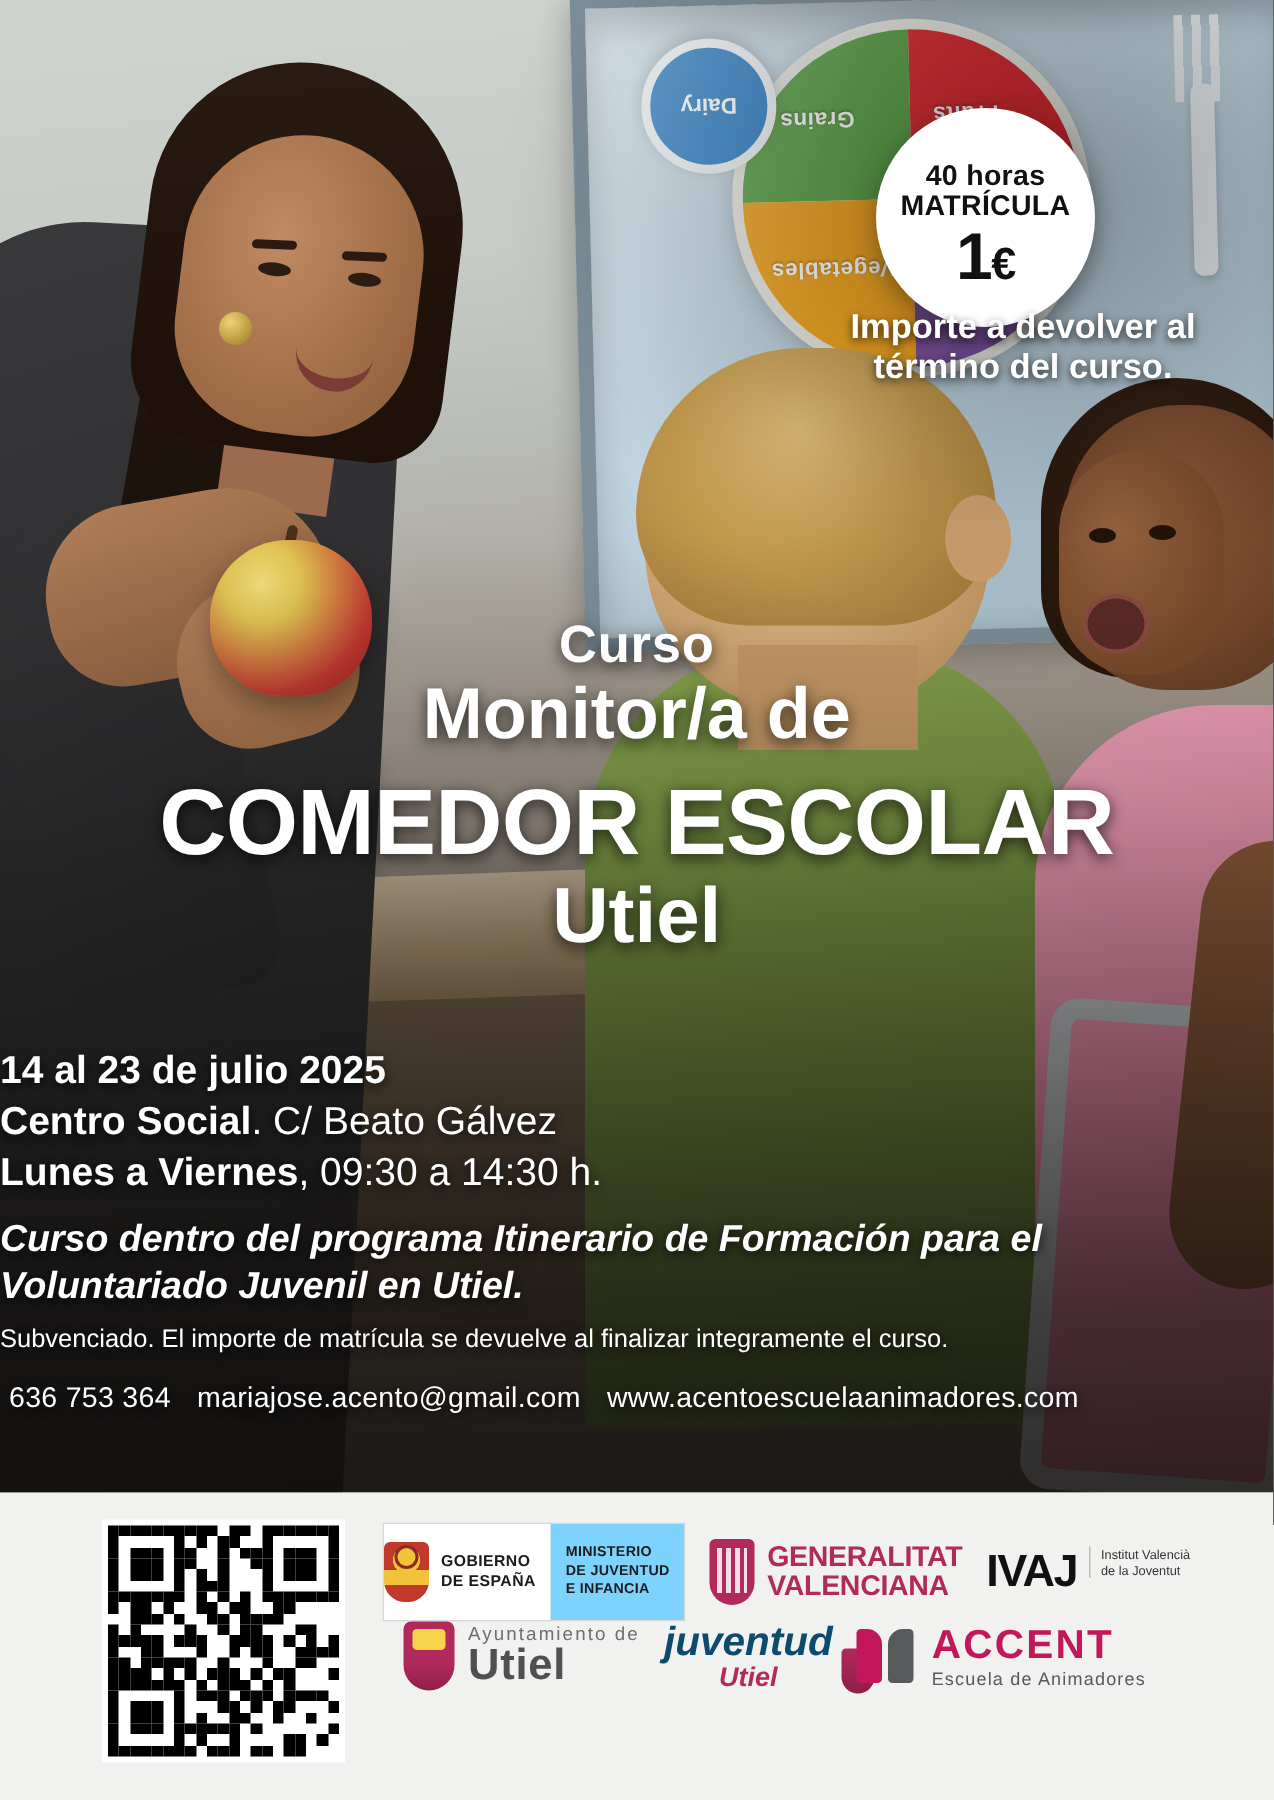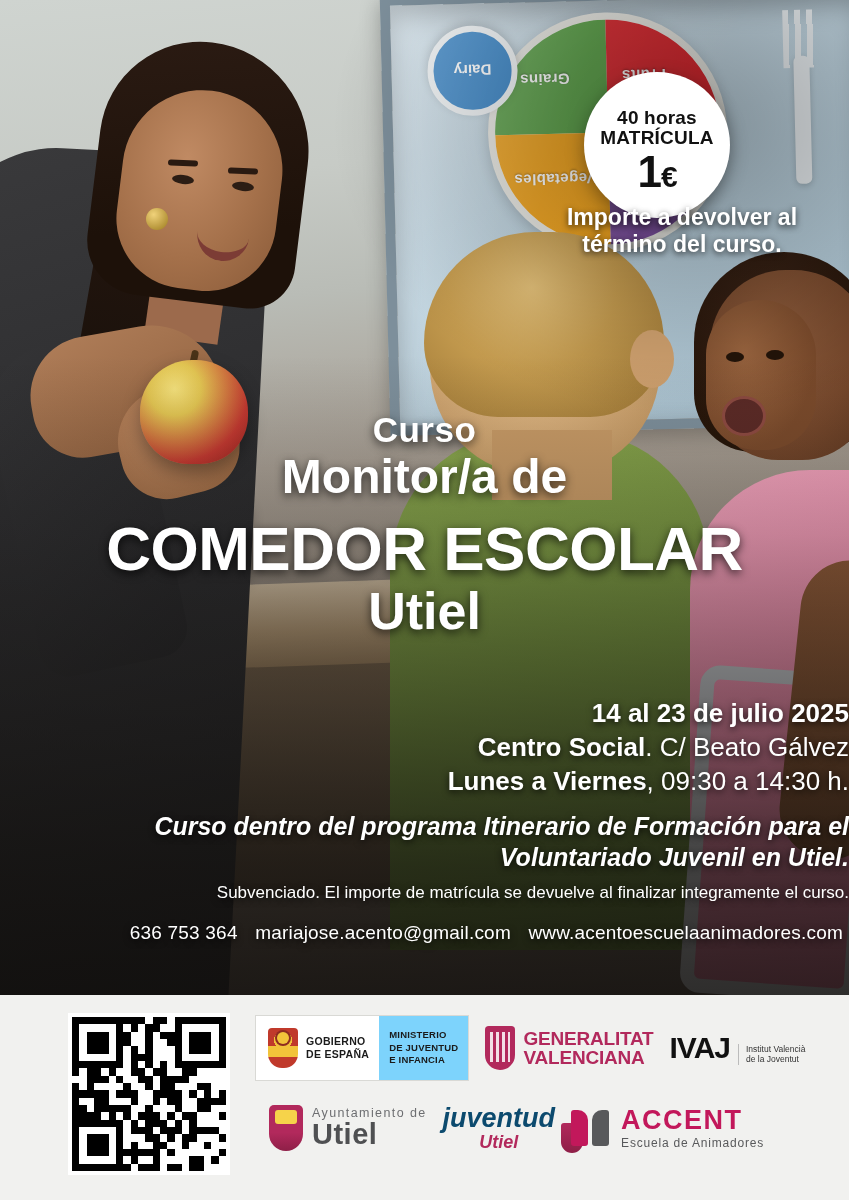--- a/index.html
+++ b/index.html
@@ -443,21 +443,21 @@
   }
   .t-utiel {
     font-size: 52px; font-weight: bold; line-height: 1.1;
     margin-top: 2px;
   }
 
   .details {
     position: absolute;
     left: 0; top: 697px;
     width: 849px;
-    text-align: right;
+    text-align: left;
     color: #fff;
     text-shadow: 0 2px 7px rgba(0,0,0,.8);
   }
   .d-line { font-size: 26px; line-height: 1.30; }
   .d-line b { font-weight: bold; }
   .program {
     margin-top: 13px;
     font-size: 25px;
     font-weight: bold;
     font-style: italic;
@@ -504,32 +504,32 @@
     position: absolute;
     left: 255px; top: 12px;
     width: 575px; height: 180px;
   }
   .logo-row {
     display: flex;
     align-items: center;
     gap: 16px;
   }
   .logo-row.r1 { margin-top: 8px; }
-  .logo-row.r2 { margin-top: 24px; padding-left: 14px; }
+  .logo-row.r2 { margin-top: 0; padding-left: 14px; }
 
   
   .gob {
     display: flex; align-items: stretch;
     height: 64px;
     border: 1px solid #d9d9d5;
     background: #fff;
   }
   .gob .left {
     display: flex; align-items: center; gap: 8px;
-    padding: 0 10px 0 12px;
+    padding: 0 10px 0 0;
     background: #fff;
   }
   .gob .esc {
     width: 30px; height: 40px;
     background:
       radial-gradient(circle at 50% 30%, #f2c33a 0 28%, transparent 29%),
       linear-gradient(180deg,#c0392b 0 46%, #f2c33a 46% 72%, #c0392b 72% 100%);
     border-radius: 4px 4px 14px 14px;
     position: relative;
   }
@@ -566,21 +566,21 @@
     background: repeating-linear-gradient(90deg, #ffffff 0 3px, #b2295c 3px 6px);
     opacity: .85;
   }
   .genval .gv-txt {
     color: #b2295c; font-weight: bold; line-height: 1.02;
   }
   .genval .gv-txt .l1 { font-size: 19px; letter-spacing: -.2px; }
   .genval .gv-txt .l2 { font-size: 19px; letter-spacing: -.2px; }
 
   
-  .ivaj { display: flex; align-items: flex-end; gap: 8px; }
+  .ivaj { display: flex; align-items: flex-start; gap: 8px; }
   .ivaj .mark {
     font-size: 30px; font-weight: bold; color: #111;
     letter-spacing: -1px;
   }
   .ivaj .sub {
     font-size: 8.5px; color: #333; line-height: 1.25;
     border-left: 1px solid #bbb; padding-left: 7px;
   }
 
   

